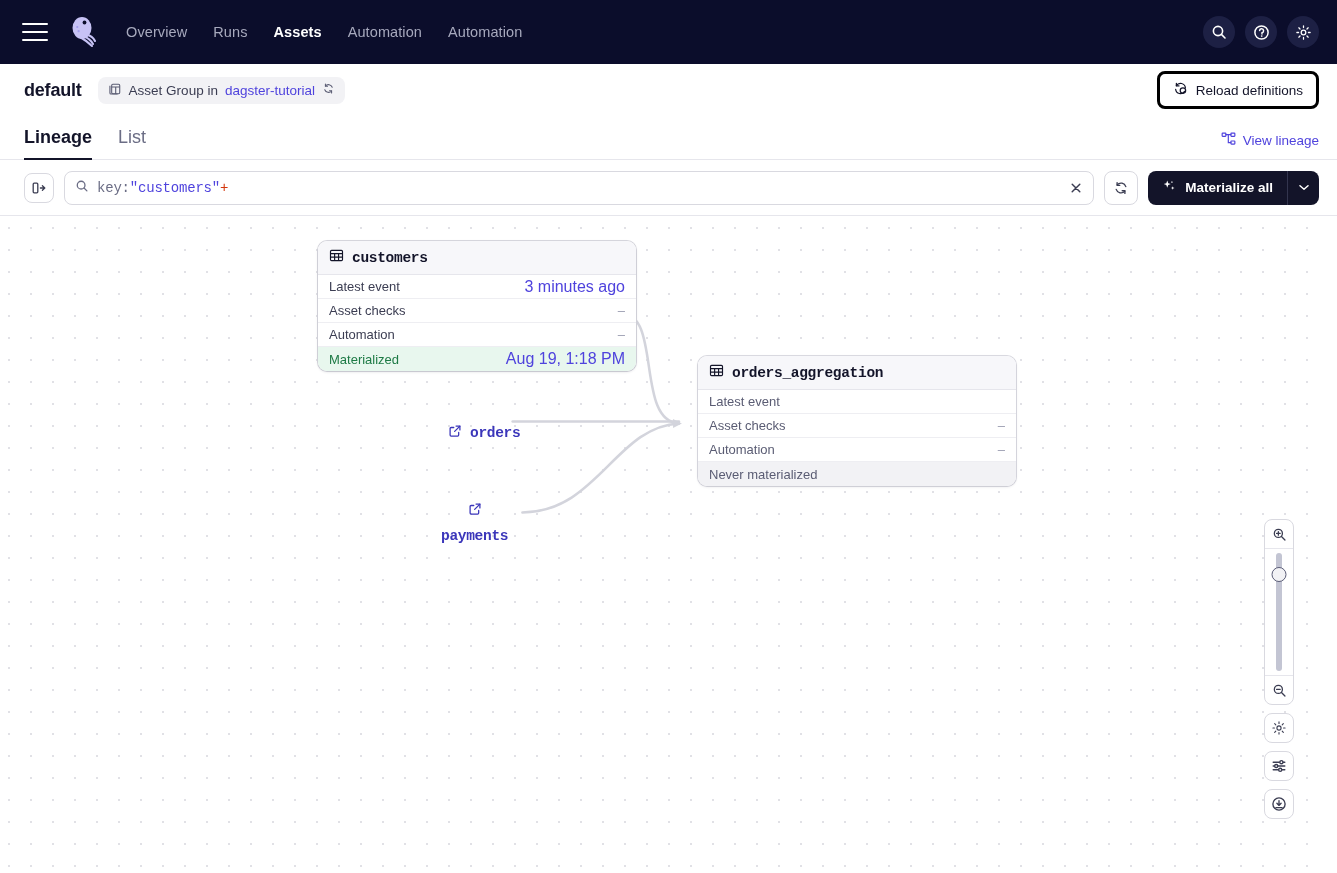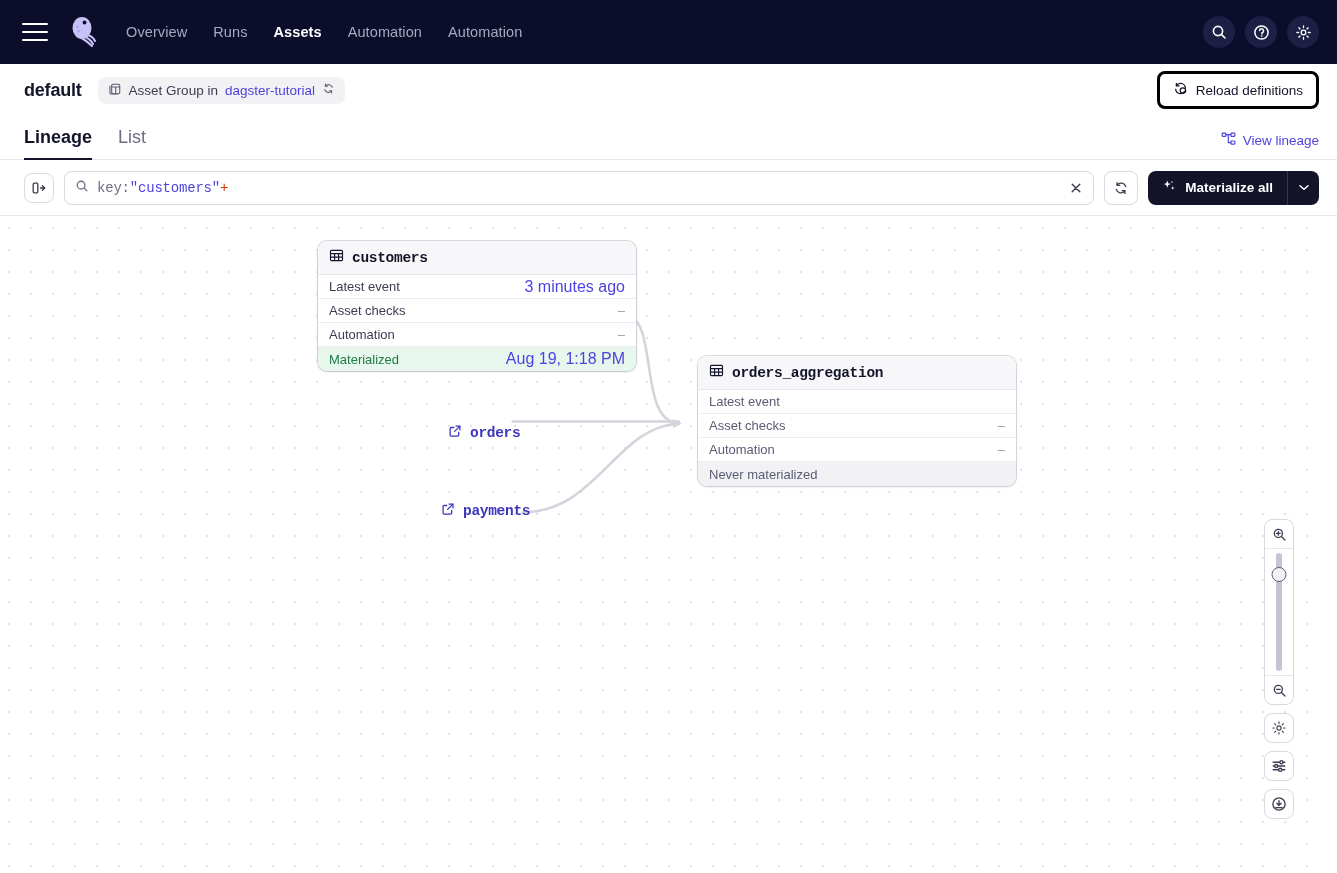--- a/index.html
+++ b/index.html
@@ -462,21 +462,21 @@
     <span>
       <svg width="14" height="14" viewBox="0 0 16 16" fill="none" stroke="#3b36ba" stroke-width="1.45">
         <path d="M9.2 2.4h4.4v4.4" stroke-linecap="round" stroke-linejoin="round"></path>
         <path d="M13.6 2.4 7.6 8.4" stroke-linecap="round"></path>
         <path d="M12.2 9.6v3.0a1.2 1.2 0 0 1-1.2 1.2H3.6a1.2 1.2 0 0 1-1.2-1.2V5.2A1.2 1.2 0 0 1 3.6 4h3.0" stroke-linecap="round" stroke-linejoin="round"></path>
       </svg>
     </span>
     <span class="name">orders</span>
   </div>
 
-  <div class="ext-asset" style="left:441px; top:286px;">
+  <div class="ext-asset" style="left:441px; top:286px;flex-direction:column;">
     <span>
       <svg width="14" height="14" viewBox="0 0 16 16" fill="none" stroke="#3b36ba" stroke-width="1.45">
         <path d="M9.2 2.4h4.4v4.4" stroke-linecap="round" stroke-linejoin="round"></path>
         <path d="M13.6 2.4 7.6 8.4" stroke-linecap="round"></path>
         <path d="M12.2 9.6v3.0a1.2 1.2 0 0 1-1.2 1.2H3.6a1.2 1.2 0 0 1-1.2-1.2V5.2A1.2 1.2 0 0 1 3.6 4h3.0" stroke-linecap="round" stroke-linejoin="round"></path>
       </svg>
     </span>
     <span class="name">payments</span>
   </div>
 

